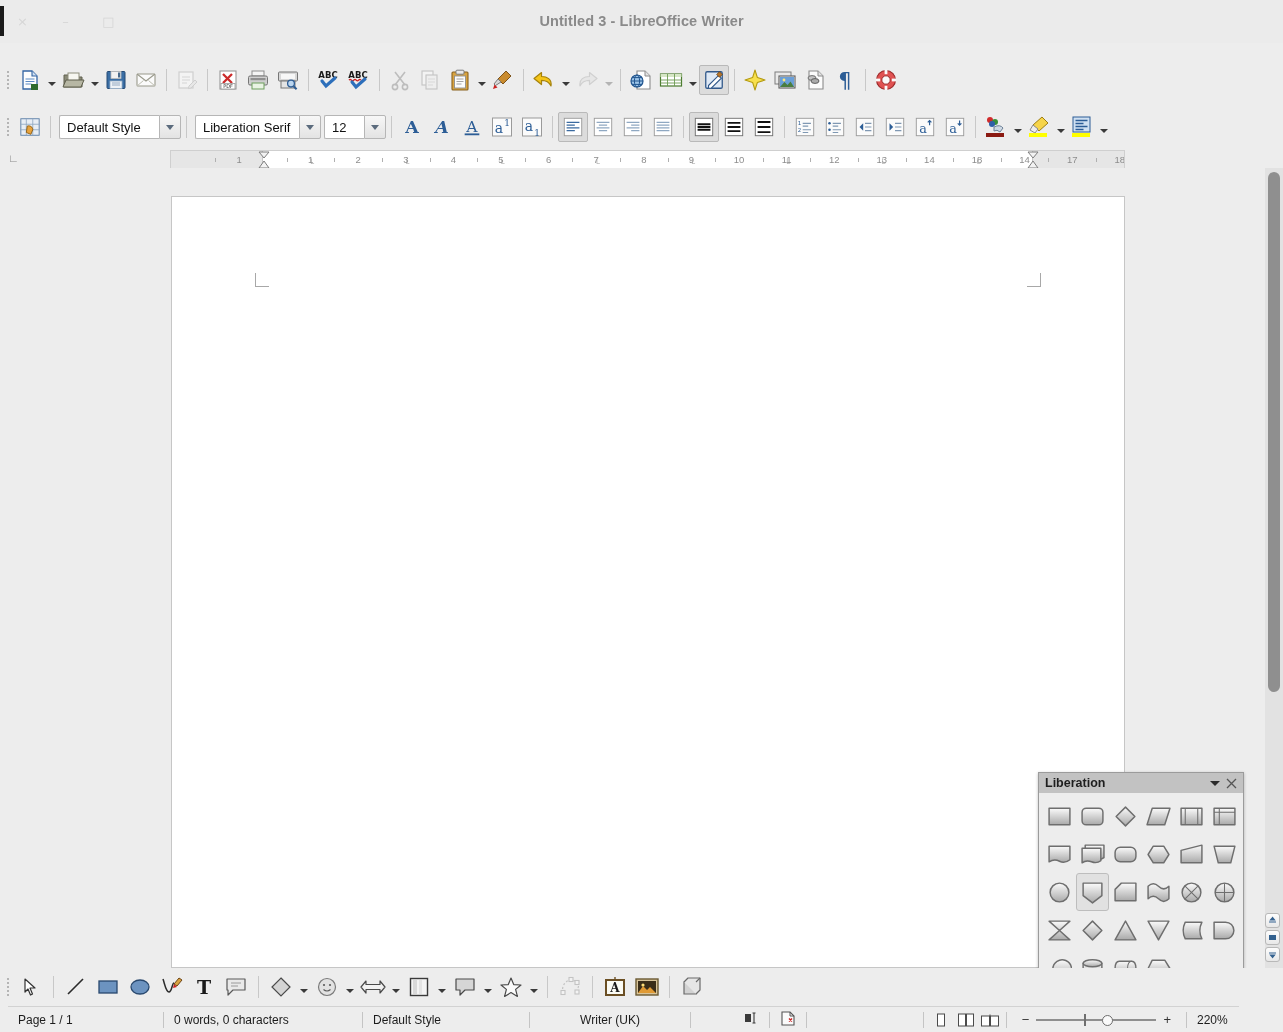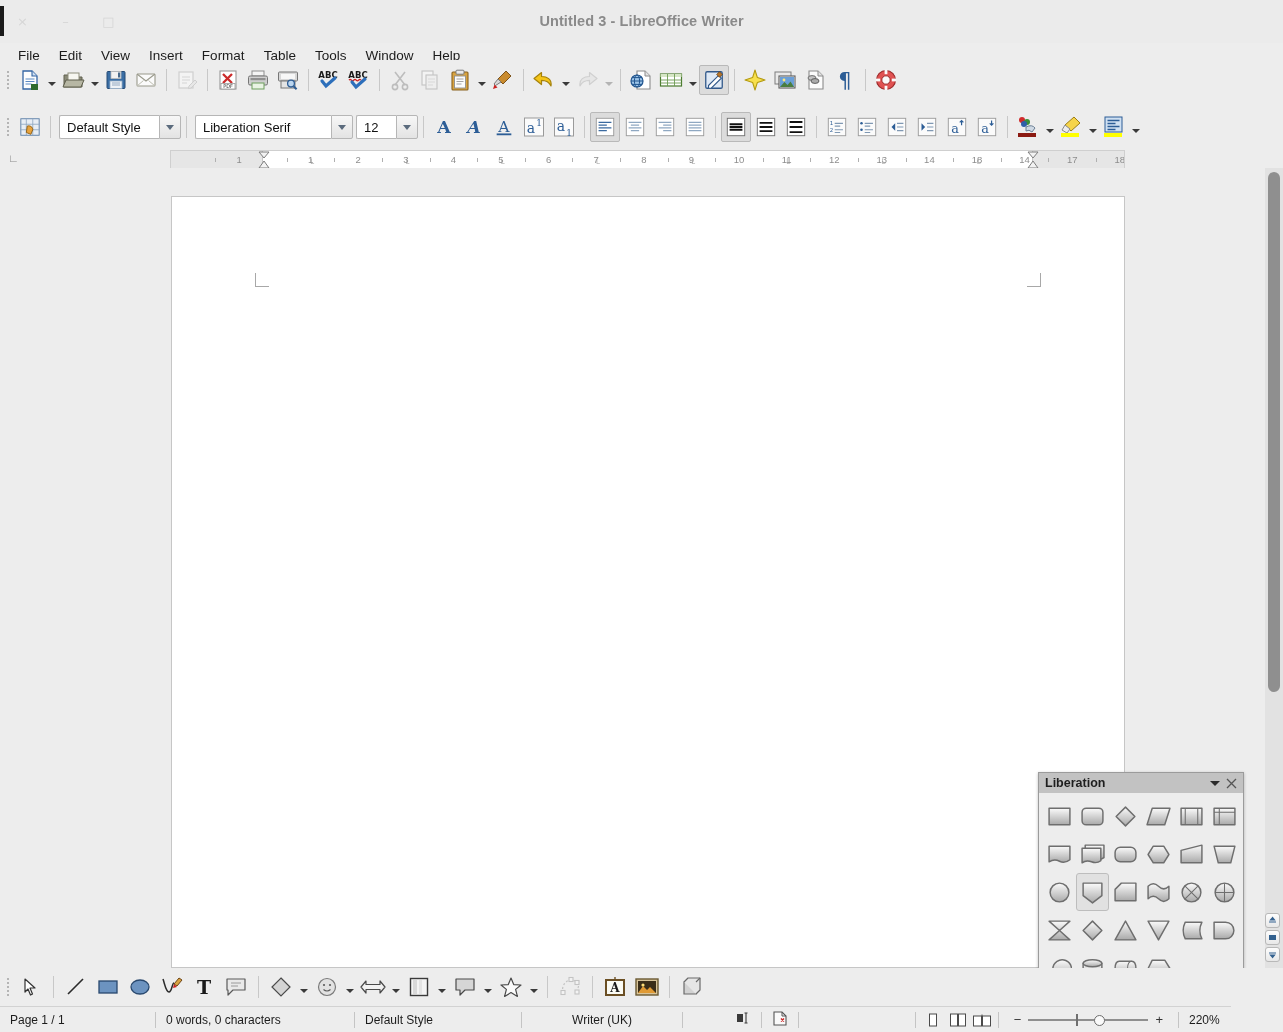--- a/index.html
+++ b/index.html
@@ -81,21 +81,21 @@
   }
   .combo .arrow {
     width:22px; background:linear-gradient(#f7f7f7,#e3e3e3); border:1px solid #b6b6b6;
     display:flex; align-items:center; justify-content:center; border-radius:0 2px 2px 0;
   }
   .combo .arrow i {
     width:0;height:0;border-left:4px solid transparent;border-right:4px solid transparent;
     border-top:5px solid #5b6b7d;
   }
   #style-combo .field { width:100px; }
-  #font-combo .field { width:136px; }
+  #font-combo .field { width:104px; }
   #size-combo .field { width:40px; }
 
   
   .hruler {
     position:absolute; left:170px; top:150px; width:955px; height:18px;
     background:#fff; border:1px solid #cfcfcf; border-bottom:none;
     font-size:9.5px; color:#8d8d8d; overflow:hidden;
   }
   .hruler .margin { position:absolute; top:0; bottom:0; background:#e6e6e6; }
   .hruler .tick { position:absolute; top:7px; width:1px; height:4px; background:#b0b0b0; }
@@ -172,21 +172,21 @@
     position:absolute; left:0; top:968px; width:1283px; height:38px;
     background:#ededed; display:flex; align-items:center;
   }
   .db-btn { width:32px; height:32px; display:flex; align-items:center; justify-content:center; }
   .db-drop { width:14px; height:32px; display:flex; align-items:flex-end; justify-content:center; padding-bottom:10px; }
   .db-drop i { width:0;height:0;border-left:4px solid transparent;border-right:4px solid transparent;border-top:4px solid #3a3a3a; }
   .db-sep { width:1px; height:22px; background:#c8c8c8; margin:0 6px; }
 
   
   .statusbar {
-    position:absolute; left:0; top:1006px; width:1231px; height:26px;
+    position:absolute; left:8px; top:1006px; width:1231px; height:26px;
     background:#ededed; border-top:1px solid #d2d2d2;
     display:flex; align-items:center; font-size:12px; color:#1c1c1c;
   }
   .sb-cell { padding:0 10px; white-space:nowrap; }
   .sb-sep { width:1px; height:16px; background:#c4c4c4; }
   .zoomslider { display:flex; align-items:center; gap:0; padding:0 8px; }
   .zs-track { position:relative; width:120px; height:14px; }
   .zs-track .line { position:absolute; left:0; right:0; top:6px; height:2px; background:#8f8f8f; }
   .zs-track .mid { position:absolute; left:48px; top:1px; width:2px; height:12px; background:#6f6f6f; }
   .zs-track .knob { position:absolute; left:66px; top:2px; width:11px; height:11px; border-radius:50%; background:#fafafa; border:1.5px solid #6d6d6d; }
@@ -200,31 +200,20 @@
   <div class="titlebar">
     <div class="edgebar"></div>
     <div class="wincontrols">
       <div class="wc">×</div>
       <div class="wc">–</div>
       <div class="wc">□</div>
     </div>
     <div class="wintitle">Untitled 3 - LibreOffice Writer</div>
   </div>
 
-  <div class="menubar">
-    <div class="menu-item"><u>F</u>ile</div>
-    <div class="menu-item"><u>E</u>dit</div>
-    <div class="menu-item"><u>V</u>iew</div>
-    <div class="menu-item"><u>I</u>nsert</div>
-    <div class="menu-item">F<u>o</u>rmat</div>
-    <div class="menu-item">T<u>a</u>ble</div>
-    <div class="menu-item"><u>T</u>ools</div>
-    <div class="menu-item"><u>W</u>indow</div>
-    <div class="menu-item"><u>H</u>elp</div>
-  </div>
 
   <div class="toolbar" id="toolbar-standard">
     <div class="tb-grip"></div>
 
     <div class="tb-btn">
       <svg width="24" height="24" viewBox="0 0 24 24">
         <path d="M5 3h9l5 5v13H5z" fill="#fdfdfd" stroke="#3465a4" stroke-width="1.3"></path>
         <path d="M14 3v5h5" fill="#cfe0f2" stroke="#3465a4" stroke-width="1.1"></path>
         <g stroke="#5b8ac4" stroke-width="1">
             <path d="M7.5 11h9M7.5 13.5h9M7.5 16h6"></path>

